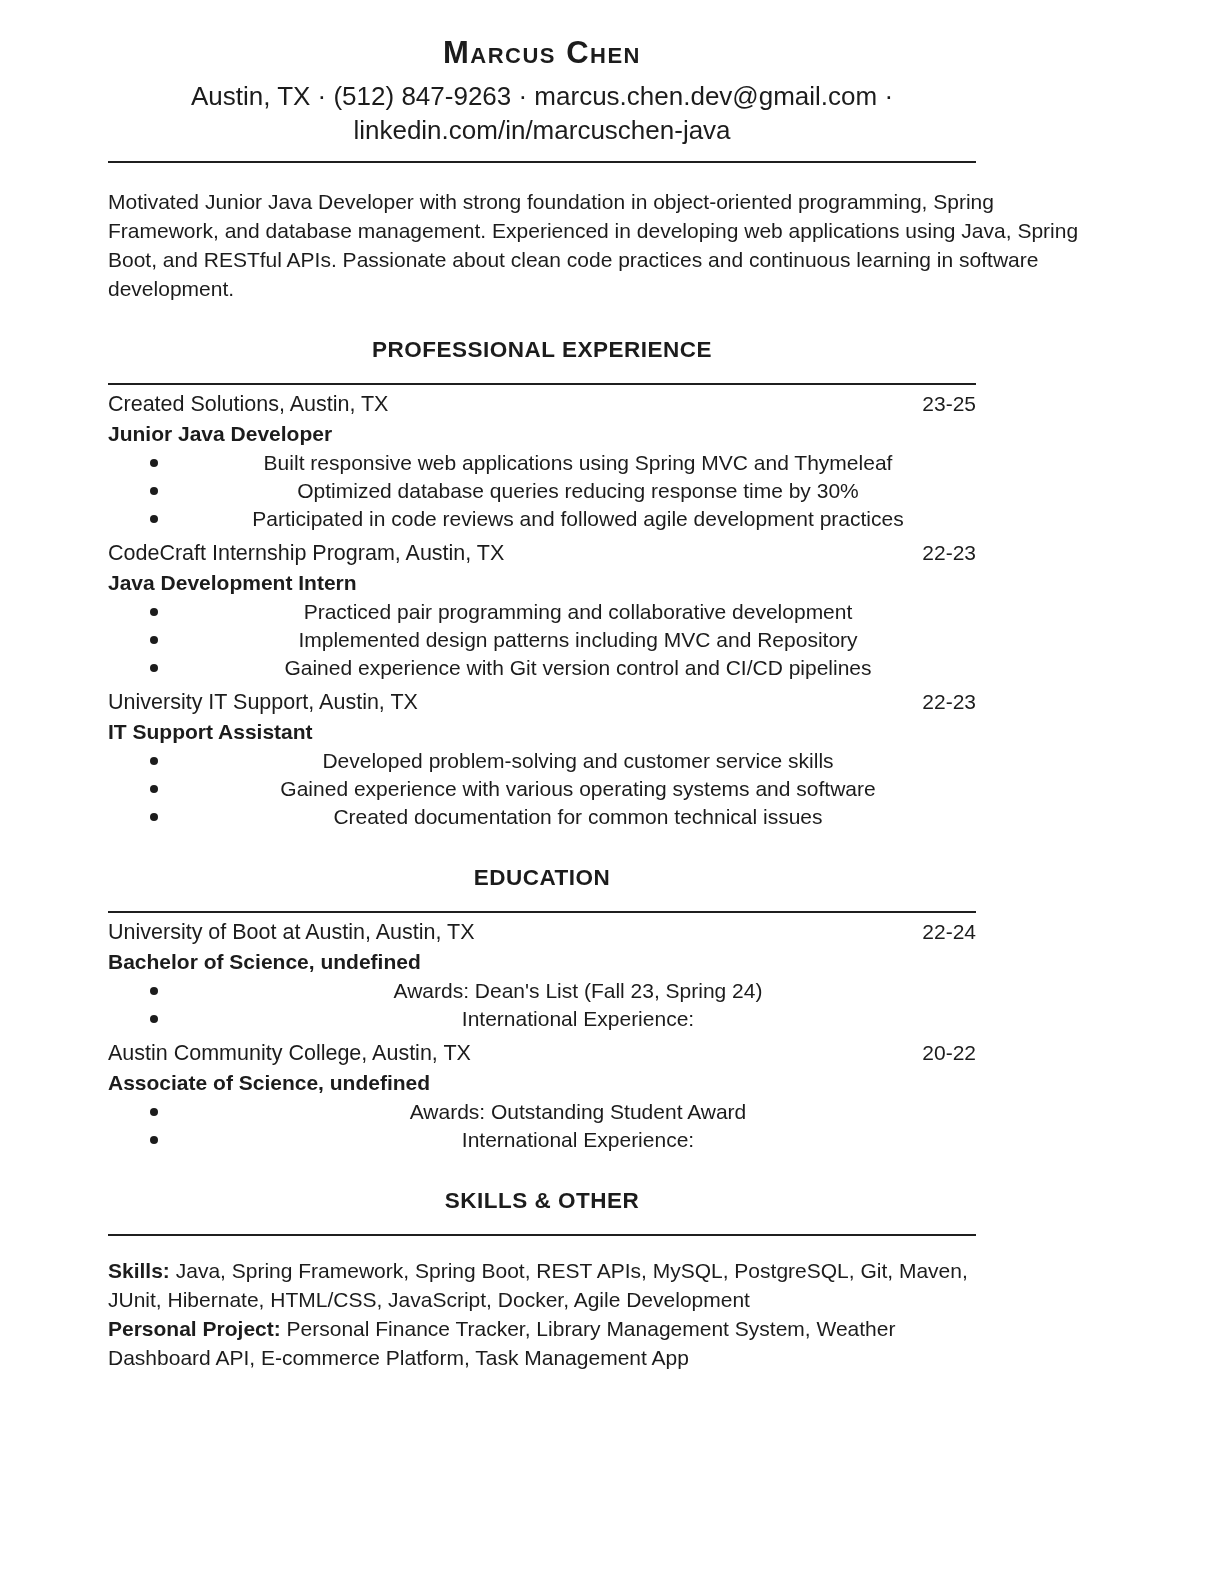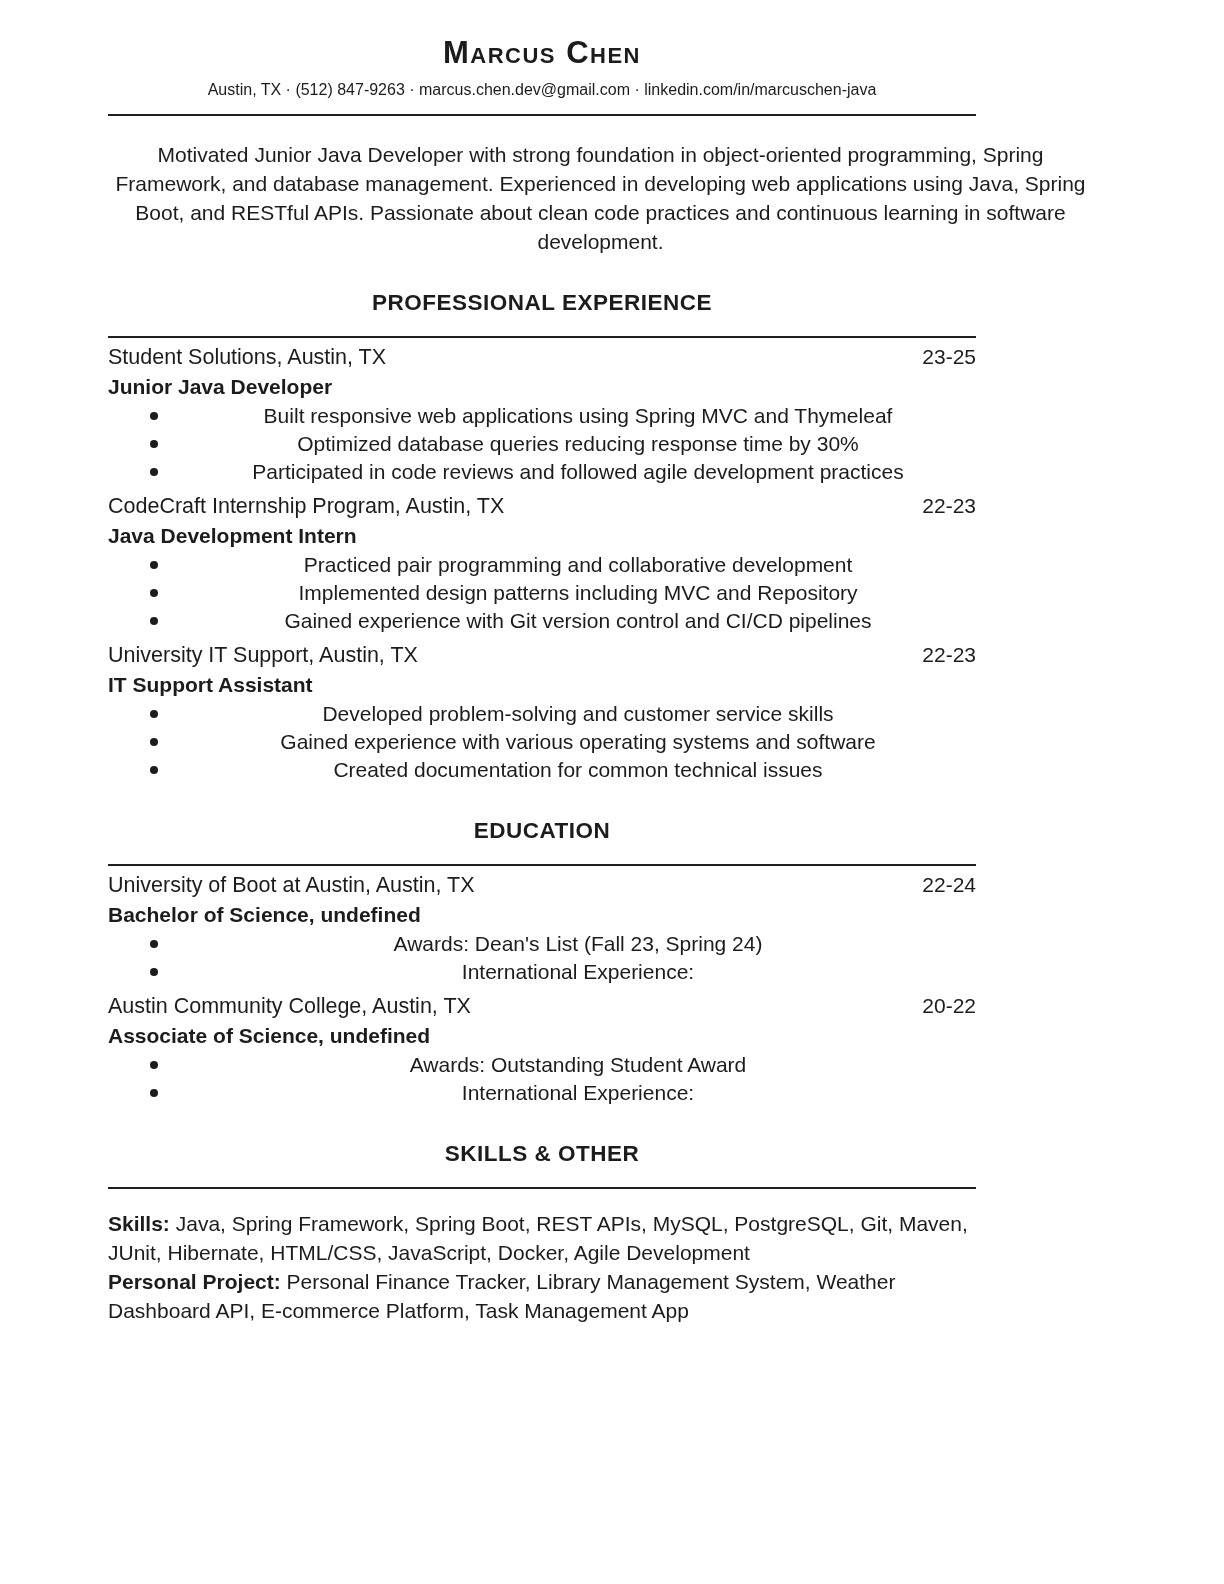--- a/index.html
+++ b/index.html
@@ -21,35 +21,34 @@
   .name {
     text-align: center;
     font-size: 31px;
     font-weight: 700;
     font-variant: small-caps;
     letter-spacing: 1.5px;
     line-height: 1.2;
   }
   .contact {
     text-align: center;
-    font-size: 16px;
+    font-size: 26px;
     margin-top: 9px;
     line-height: 1.3;
   }
   .top-rule {
     border: none;
     border-top: 2.5px solid #1f1f1f;
     margin: 13px 0 0 0;
   }
 
   
   .summary {
     margin: 24px auto 0;
     width: 985px;
-    text-align: center;
     font-size: 21px;
     line-height: 29px;
   }
 
   
   .section { margin-top: 34px; }
   .section-heading {
     text-align: center;
     font-size: 22.5px;
     font-weight: 700;
@@ -113,21 +112,21 @@
   <div class="contact">Austin, TX · (512) 847-9263 · marcus.chen.dev@gmail.com · linkedin.com/in/marcuschen-java</div>
   <hr class="top-rule">
 
   <p class="summary">Motivated Junior Java Developer with strong foundation in object-oriented programming, Spring Framework, and database management. Experienced in developing web applications using Java, Spring Boot, and RESTful APIs. Passionate about clean code practices and continuous learning in software development.</p>
 
   <div class="section">
     <div class="section-heading">PROFESSIONAL EXPERIENCE</div>
 
     <div class="entry">
       <div class="entry-head">
-        <span class="entry-company">Student Solutions, Austin, TX</span>
+        <span class="entry-company">Created Solutions, Austin, TX</span>
         <span class="entry-dates">23-25</span>
       </div>
       <div class="entry-role">Junior Java Developer</div>
       <ul class="bullets">
         <li>Built responsive web applications using Spring MVC and Thymeleaf</li>
         <li>Optimized database queries reducing response time by 30%</li>
         <li>Participated in code reviews and followed agile development practices</li>
       </ul>
     </div>
 

